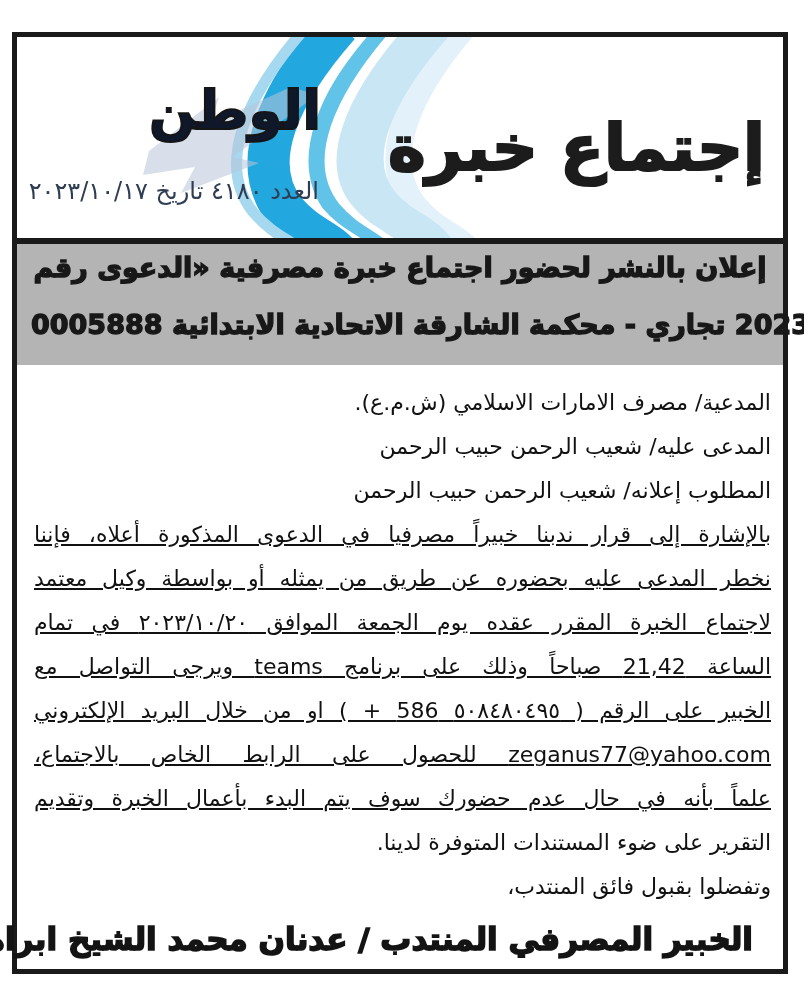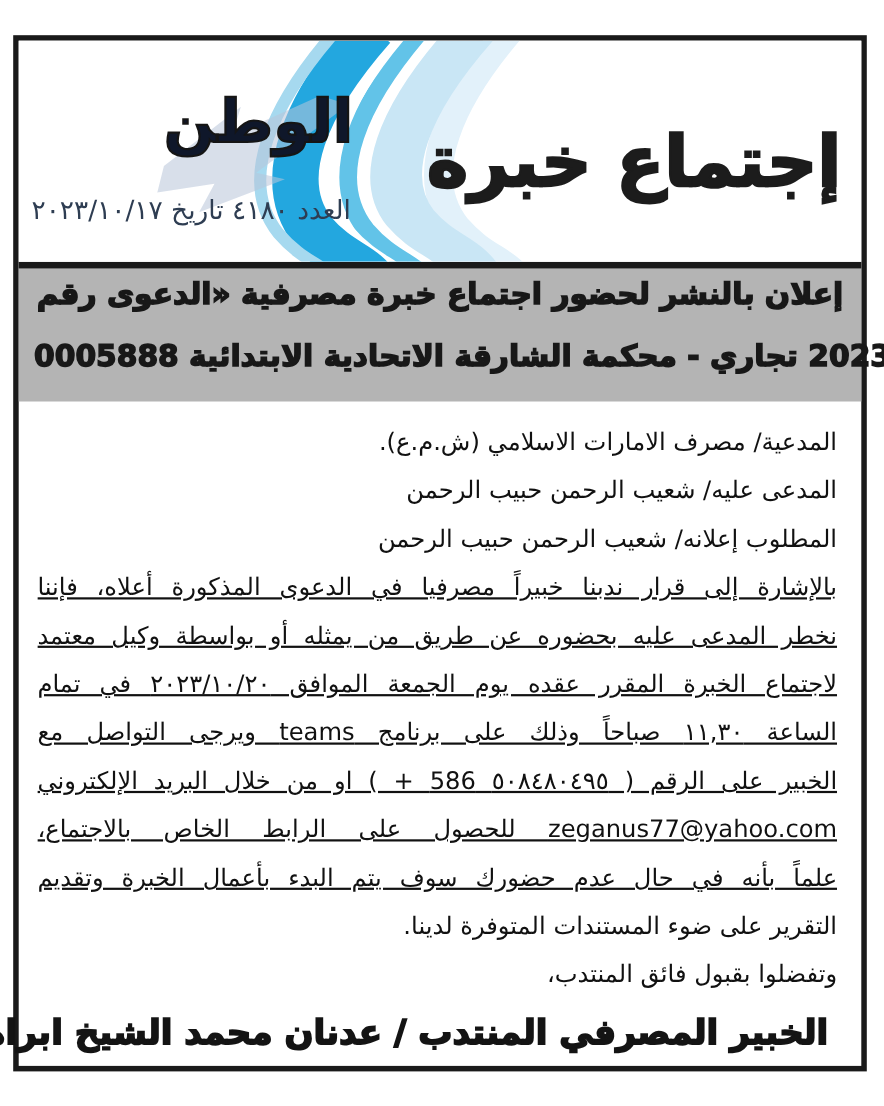--- a/index.html
+++ b/index.html
@@ -52,21 +52,21 @@
   }
   .banner-line {
     font-size: 27px; font-weight: bold; color: #181818;
     -webkit-text-stroke: 1.4px #181818;
     line-height: 44px; white-space: nowrap;
   }
   .banner-line-1 { direction: rtl; margin-bottom: 13px; }
   .banner-line-2 { direction: ltr; }
   
   .body-text {
-    padding: 16px 22px 0 17px; direction: rtl; overflow: hidden;
+    padding: 16px 12px 0 17px; direction: rtl; overflow: hidden;
   }
   .bline {
     font-size: 22px; line-height: 44px; color: #111;
     direction: rtl; white-space: nowrap; overflow: hidden;
   }
   .bline.just { text-align: justify; text-align-last: justify; text-decoration: underline; }
   .bline.right { text-align: right; }
   
   .signature {
     position: absolute; left: 0; right: 0; bottom: 12px;
@@ -112,21 +112,21 @@
     <div class="banner-line banner-line-2">0005888 لسنة 2023 تجاري - محكمة الشارقة الاتحادية الابتدائية</div>
   </div>
 
   <div class="body-text">
     <div class="bline right">المدعية/ مصرف الامارات الاسلامي (ش.م.ع).</div>
     <div class="bline right">المدعى عليه/ شعيب الرحمن حبيب الرحمن</div>
     <div class="bline right">المطلوب إعلانه/ شعيب الرحمن حبيب الرحمن</div>
     <div class="bline just">بالإشارة إلى قرار ندبنا خبيراً مصرفيا في الدعوى المذكورة أعلاه، فإننا</div>
     <div class="bline just">نخطر المدعى عليه بحضوره عن طريق من يمثله أو بواسطة وكيل معتمد</div>
     <div class="bline just">لاجتماع الخبرة المقرر عقده يوم الجمعة الموافق ٢٠٢٣/١٠/٢٠ في تمام</div>
-    <div class="bline just">الساعة ١١,٣٠ صباحاً وذلك على برنامج teams ويرجى التواصل مع</div>
+    <div class="bline just">الساعة 21,42 صباحاً وذلك على برنامج teams ويرجى التواصل مع</div>
     <div class="bline just">الخبير على الرقم ( ٥٠٨٤٨٠٤٩٥ 586 + ) او من خلال البريد الإلكتروني</div>
     <div class="bline just">zeganus77@yahoo.com للحصول على الرابط الخاص بالاجتماع،</div>
     <div class="bline just">علماً بأنه في حال عدم حضورك سوف يتم البدء بأعمال الخبرة وتقديم</div>
     <div class="bline right">التقرير على ضوء المستندات المتوفرة لدينا.</div>
     <div class="bline right">وتفضلوا بقبول فائق المنتدب،</div>
   </div>
 
   <div class="signature">الخبير المصرفي  المنتدب / عدنان محمد الشيخ ابراهيم</div>
 
 </div>

